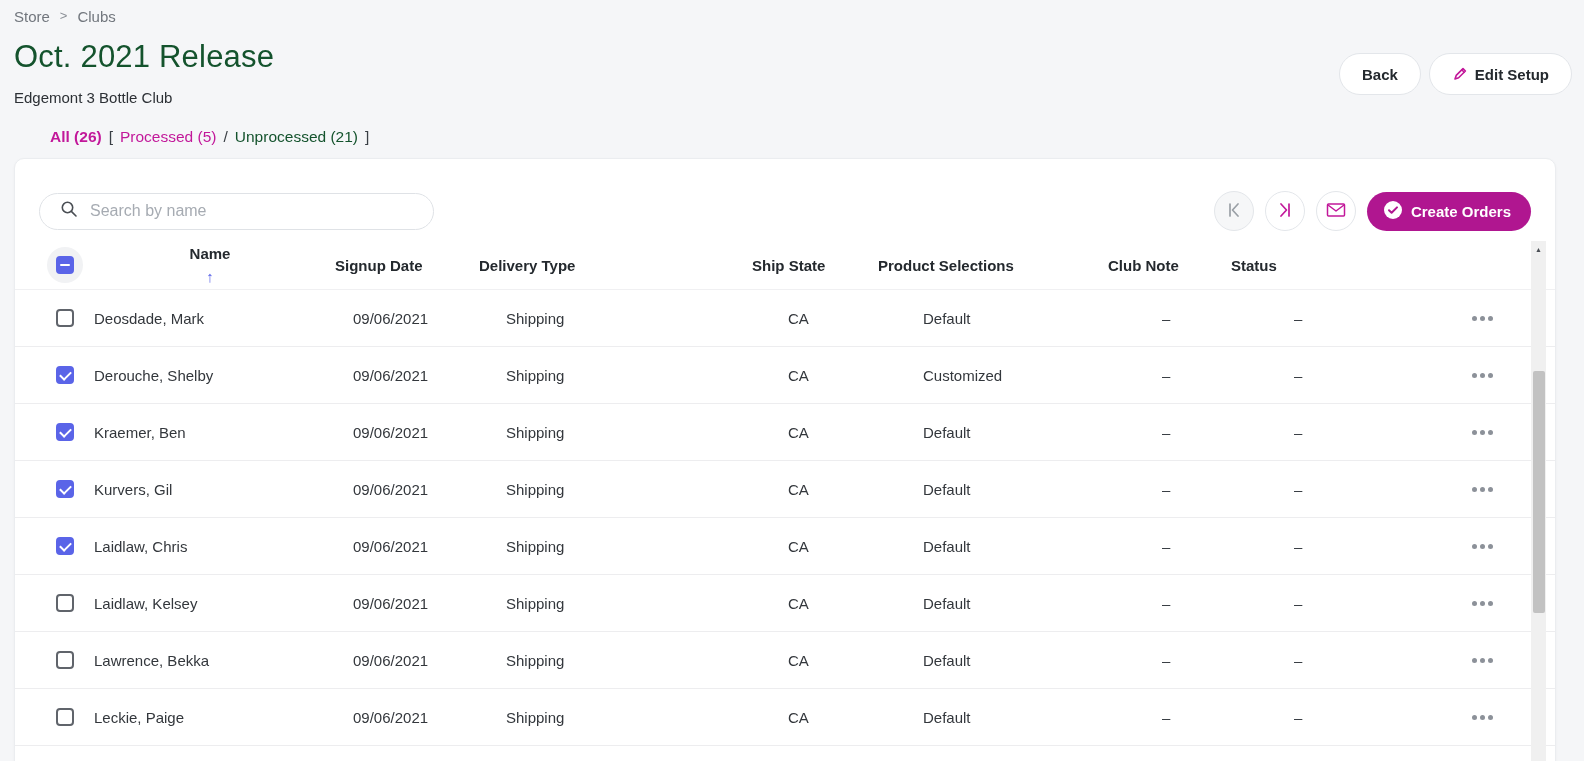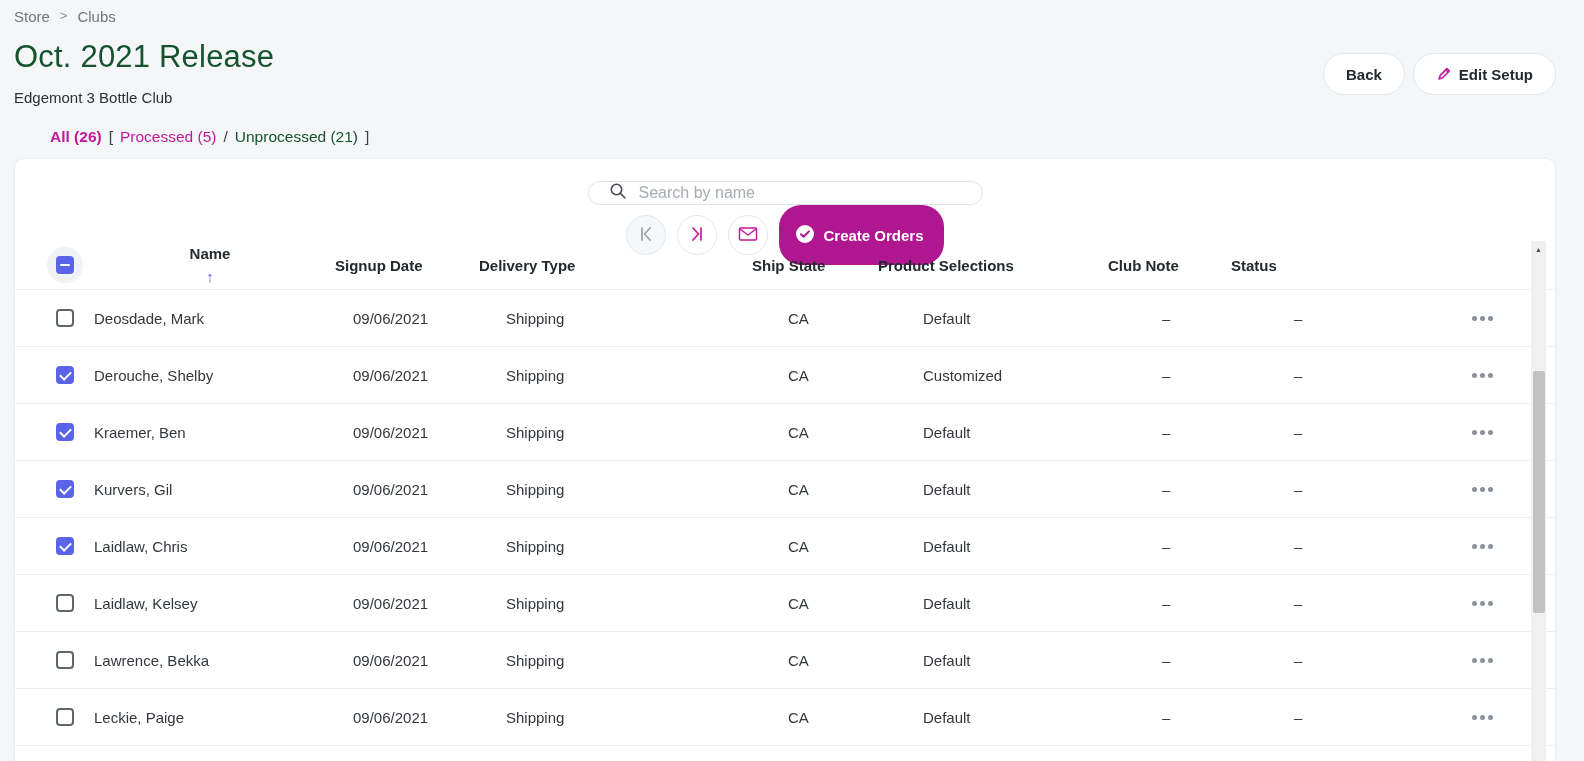--- a/index.html
+++ b/index.html
@@ -13,21 +13,21 @@
   .page { padding:6px 28px 0 14px; }
 
   
   .breadcrumb { display:flex; gap:10px; font-size:15px; color:#71767d; padding-top:2px; }
   .breadcrumb .sep { color:#8a8f96; font-size:13px; }
   .crumb { cursor:pointer; }
 
   
   .page-title { font-size:31px; font-weight:500; color:#14532d; margin-top:14px; letter-spacing:.2px; }
   .page-subtitle { font-size:15px; color:#2c3035; margin-top:14px; }
-  .header-actions { position:absolute; top:53px; right:28px; display:flex; gap:8px; }
+  .header-actions { position:absolute; top:53px; right:12px; display:flex; gap:8px; }
   .pill-btn {
     height:42px; background:#fff; border:1px solid #e3e6ea; border-radius:21px;
     display:flex; align-items:center; gap:7px; padding:0 22px;
     font-size:15px; font-weight:700; color:#24292e; cursor:pointer;
     font-family:"Liberation Sans", sans-serif;
   }
   .pill-btn svg { display:block; }
 
   
   .filter-row { margin-top:22px; font-size:15.5px; display:flex; align-items:center; gap:7px; }
@@ -36,38 +36,38 @@
   .filter-punct { color:#3a3f45; font-weight:400; }
 
   
   .card {
     margin-top:12px; background:#fff; border:1px solid #ebedf0; border-radius:10px;
     height:640px; position:relative; overflow:hidden;
     box-shadow:0 1px 3px rgba(20,24,40,.04);
   }
 
   
-  .toolbar { display:flex; justify-content:space-between; align-items:center; padding:22px 24px 0 24px; height:82px;flex-direction:column; }
+  .toolbar { display:flex; justify-content:space-between; align-items:center; padding:22px 24px 0 24px; height:82px; }
   .search-wrap {
     width:395px; height:37px; border:1px solid #dfe2e6; border-radius:19px;
     display:flex; align-items:center; padding:0 14px 0 20px; gap:12px; background:#fff;
   }
   .search-wrap input {
     border:none; outline:none; flex:1; font-size:16px; color:#3a3f45; background:transparent;
     font-family:"Liberation Sans", sans-serif;
   }
   .search-wrap input::placeholder { color:#a6abb2; }
   .toolbar-right { display:flex; align-items:center; gap:11px; }
   .circle-btn {
     width:40px; height:40px; border-radius:50%; border:1px solid #e3e6ea; background:#fff;
     display:flex; align-items:center; justify-content:center; cursor:pointer; padding:0;
   }
   .circle-btn.disabled { background:#f6f7f8; cursor:default; }
   .primary-btn {
-    height:60px; border:none; border-radius:22px; padding:0 20px 0 16px;
+    height:39px; border:none; border-radius:22px; padding:0 20px 0 16px;
     display:flex; align-items:center; gap:8px; cursor:pointer;
     font-size:15px; font-weight:700; color:#fff; font-family:"Liberation Sans", sans-serif;
   }
 
   
   .table { padding:0; }
   .thead, .trow {
     display:grid;
     grid-template-columns:40px 250px 144px 273px 126px 230px 123px 150px 1fr;
     align-items:center;

